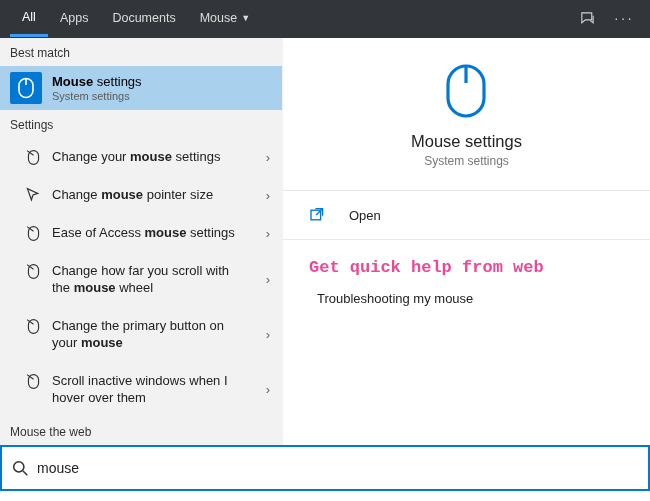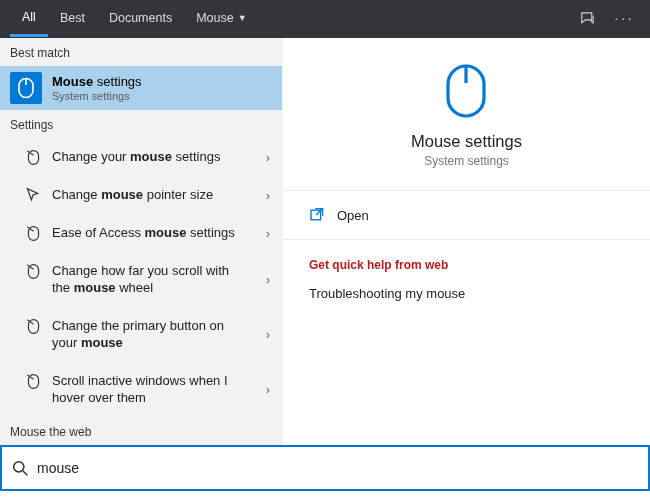--- a/index.html
+++ b/index.html
@@ -31,44 +31,44 @@
   }
   .setting-row .ic { width:18px; flex-shrink:0; display:flex; align-items:center; justify-content:center; margin-top:1px;}
   .setting-row .label { font-size:13px; color:#222; flex:1; padding-right:20px; line-height:1.35;}
   .setting-row .chev { position:absolute; right:12px; top:50%; transform:translateY(-50%); color:#666; font-size:13px;}
   .right { flex:1; background:#fff; display:flex; flex-direction:column; align-items:center; }
   .hero { margin-top:24px; display:flex; flex-direction:column; align-items:center; }
   .hero-title { font-size:16.5px; color:#222; margin-top:12px; }
   .hero-sub { font-size:12px; color:#777; margin-top:3px; }
   .divider { width:100%; height:1px; background:#eaeaea; margin:22px 0 0; }
   .open-row {
-    width:100%; padding:16px 26px; display:flex; align-items:center; gap:12px; cursor:pointer; font-size:13px; color:#222;
+    width:100%; padding:16px 26px; display:flex; align-items:center; gap:24px; cursor:pointer; font-size:13px; color:#222;
     border-bottom:1px solid #eaeaea;
   }
   .help-block { width:100%; padding:18px 26px; }
-  .help-title { font-size:12px; font-weight:600; color:#b91c1c; }
-  .help-link { font-size:13px; color:#222; margin-top:14px; cursor:pointer; }
+  .help-title { font-size:17px; font-weight:600; color:#ec4899;font-family:Liberation Mono, monospace; }
+  .help-link { font-size:13px; color:#222; margin-top:14px; cursor:pointer;margin-left:8px; }
   .searchbar {
     height:46px; border:2px solid #0078d4; display:flex; align-items:center; padding:0 10px; gap:8px; background:#fff;
   }
   .searchbar input {
     border:none; outline:none; font-size:14px; flex:1; color:#222; background:transparent;
   }
   b { font-weight:600; }
   svg { display:block; }
 </style>
 </head>
 <body>
 
 <div class="tabbar">
   <div class="tab active">
       <span>All</span>
     </div>
   <div class="tab">
-      <span>Best</span>
+      <span>Apps</span>
     </div>
   <div class="tab">
       <span>Documents</span>
     </div>
   <div class="tab">
     <span>Mouse</span>
     <span class="chev">▼</span>
   </div>
   <div class="tabbar-right">
     <span>

